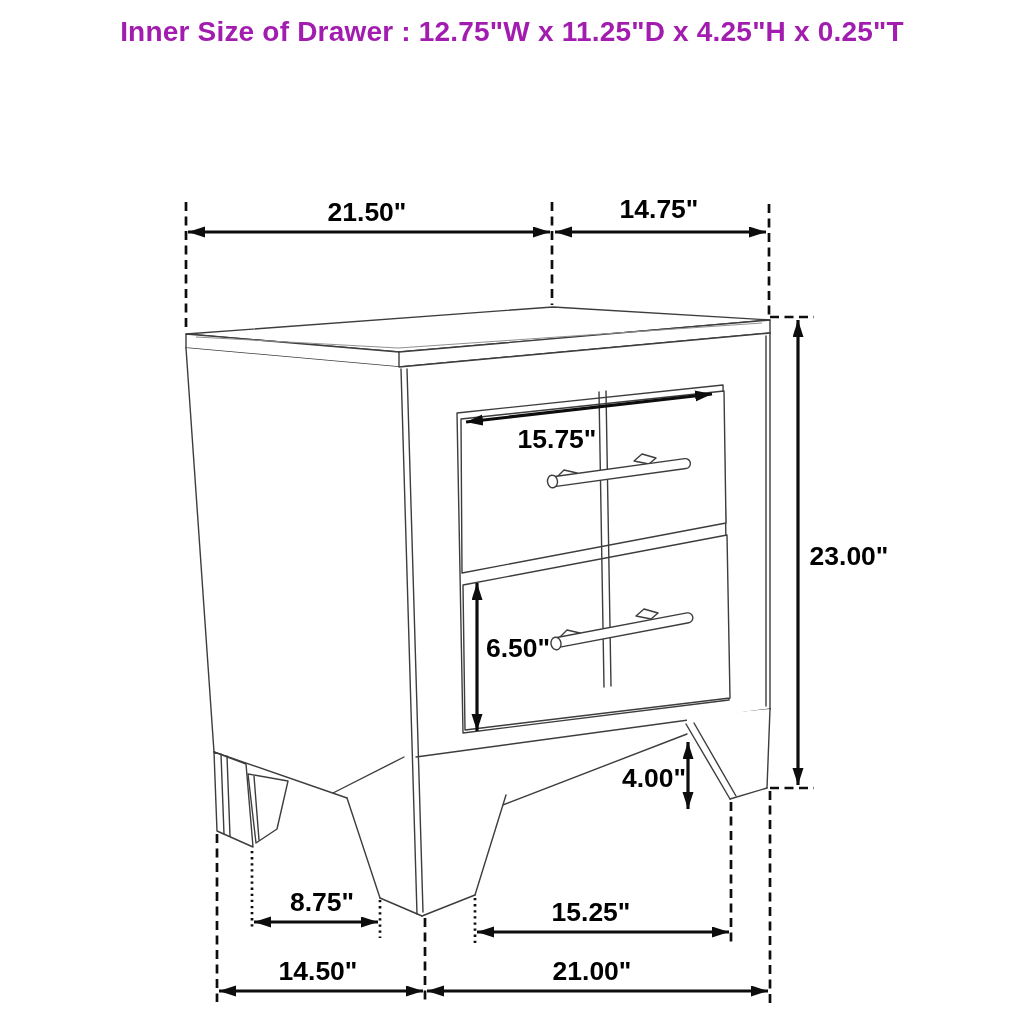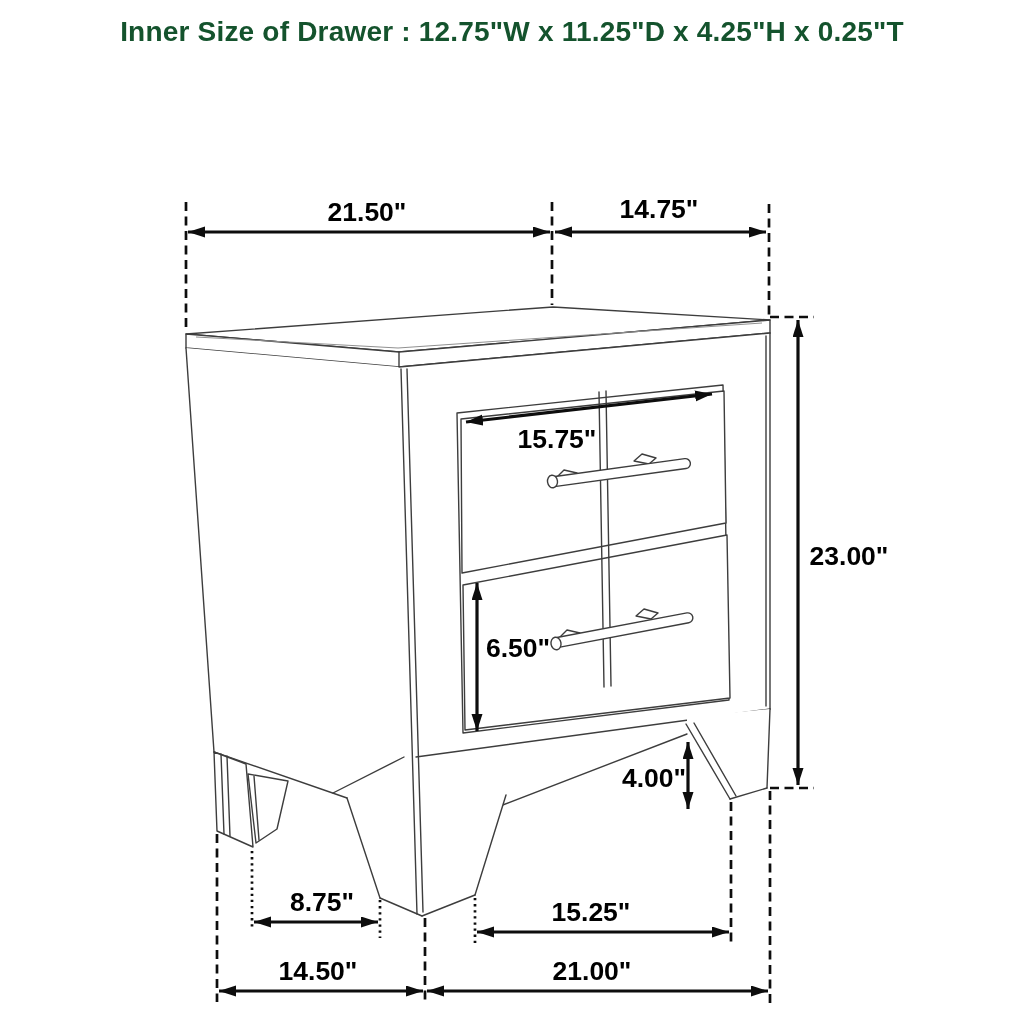--- a/index.html
+++ b/index.html
@@ -1,19 +1,19 @@
 <!DOCTYPE html>
 <html><head>
 <meta charset="utf-8">
 <style>
   html,body{margin:0;padding:0;background:#ffffff;}
   #stage{position:relative;width:1024px;height:1024px;background:#ffffff;overflow:hidden;
          font-family:"Liberation Sans",sans-serif;}
   #title{position:absolute;top:16px;left:0;width:1024px;text-align:center;
-         font-size:28px;font-weight:bold;color:#14532d;letter-spacing:.2px;}
+         font-size:28px;font-weight:bold;color:#a21caf;letter-spacing:.2px;}
   svg{position:absolute;left:0;top:0;}
   .fl{fill:#ffffff;stroke:#3d3d3d;stroke-width:1.4;stroke-linejoin:round;}
   .ln{fill:none;stroke:#3d3d3d;stroke-width:1.4;stroke-linecap:round;}
   .fw{fill:#ffffff;stroke:none;}
   .thin{fill:none;stroke:#909090;stroke-width:1;}
   .dim{fill:none;stroke:#0d0d0d;stroke-width:3.2;stroke-linecap:butt;}
   .dash{fill:none;stroke:#0d0d0d;stroke-width:2.7;stroke-dasharray:9 5.5;}
   .dot{fill:none;stroke:#0d0d0d;stroke-width:2.7;stroke-dasharray:2.3 3.8;}
   .lbl{font-family:"Liberation Sans",sans-serif;font-size:26.5px;font-weight:bold;
        fill:#000;text-anchor:middle;}

